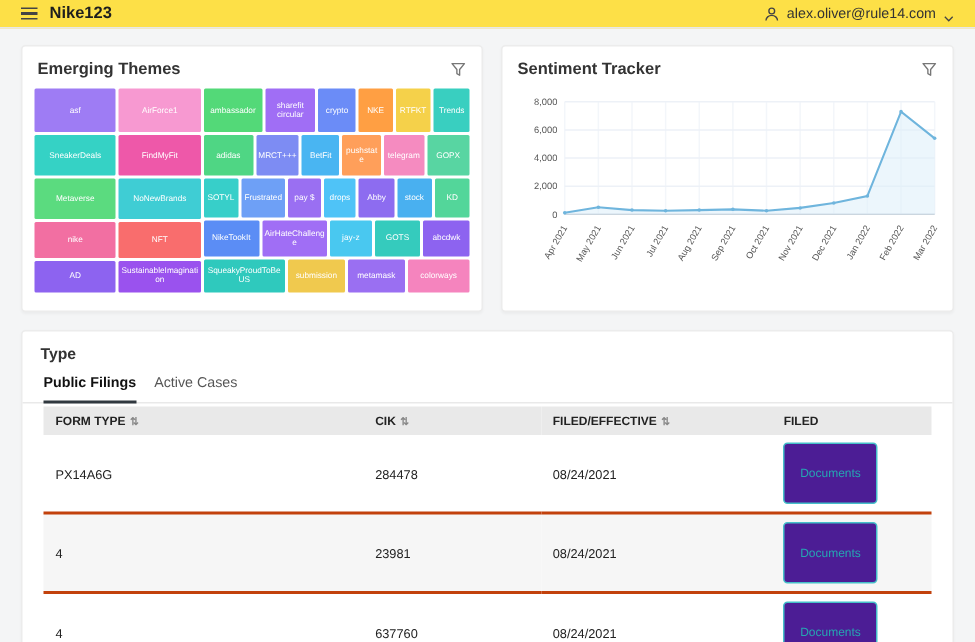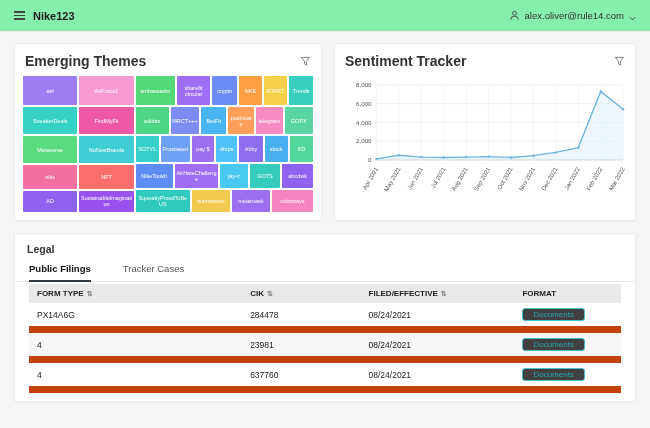--- a/index.html
+++ b/index.html
@@ -4,61 +4,61 @@
 <style>
   * { margin:0; padding:0; box-sizing:border-box; }
   html,body { width:650px; height:428px; }
   body {
     background:#f4f5f6;
     font-family:"Liberation Sans", sans-serif;
     overflow:hidden;
     display:flex; flex-direction:column;
   }
   
-  .topbar { height:32px; background:#86efac; border-bottom:1px solid #e7e7e7;
+  .topbar { height:19px; background:#fde047; border-bottom:1px solid #e7e7e7;
             display:flex; justify-content:space-between; align-items:center; padding:0 14px; flex:none; }
   .brand-wrap { display:flex; gap:8px; align-items:center; font-size:11px; font-weight:bold; color:#1e1e1e; }
   .burger { display:inline-flex; flex-direction:column; gap:2px; cursor:pointer; }
   .burger i { width:11px; height:1.5px; background:#444; display:block; }
   .user-wrap { display:flex; gap:5px; align-items:flex-end; font-size:9.5px; color:#333; cursor:pointer; }
   
   .main { flex:1; padding:11px 14px 0; }
   .cards-row { display:flex; gap:12px; }
   .card { background:#fff; border:1px solid #ececec; border-radius:3px; box-shadow:0 1px 2px rgba(0,0,0,.04); }
   .card-head { display:flex; justify-content:space-between; align-items:center; padding:9px 10px 5px; }
-  .card-title { font-size:14px; color:#333; font-weight:bold; }
+  .card-title { font-size:11px; color:#333; font-weight:bold; }
   #themes-card { width:308px; height:178px; }
   #sentiment-card { flex:1; height:178px; }
   
   .treemap { display:flex; gap:2px; height:136px; margin:2px 8px 8px; }
   .tm-col { display:flex; flex-direction:column; gap:2px; min-width:0; }
   .tm-row { display:flex; gap:2px; min-height:0; }
   .tm-cell { color:#fff; font-size:5.5px; line-height:1.1; display:flex; align-items:center; justify-content:center;
              text-align:center; overflow:hidden; border-radius:1px; padding:1px; word-break:break-word; min-width:0; min-height:0; cursor:pointer; }
   
   .chart { padding:0 4px; }
   
   #legal-card { margin-top:12px; padding-bottom:8px; }
   .legal-title { font-size:10.5px; font-weight:bold; color:#333; padding:9px 12px 8px; }
-  .tabs { display:flex; gap:32px; padding:0 14px; border-bottom:1px solid #e9e9e9; }
+  .tabs { display:flex; gap:12px; padding:0 14px; border-bottom:1px solid #e9e9e9; }
   .tab { font-size:9.5px; color:#555; padding-bottom:6px; cursor:pointer; margin-bottom:-1px; }
   .tab.active { color:#111; font-weight:bold; border-bottom:2px solid #30383f; }
   .search-row { padding:9px 14px 8px; }
   .search-input { width:126px; border:none; border-bottom:1px solid #bdbdbd; font-size:8.5px; padding:3px 1px;
                   color:#333; outline:none; background:transparent; font-family:"Liberation Sans", sans-serif; }
   .search-input::placeholder { color:#999; }
   table { width:calc(100% - 28px); margin:2px 14px 0; border-collapse:collapse; font-size:8.5px; }
   thead th { background:#e9e9e9; text-align:left; font-size:8px; color:#222; padding:5px 8px; font-weight:bold; white-space:nowrap; }
   thead th:nth-child(1){ width:36%; } thead th:nth-child(2){ width:20%; }
   thead th:nth-child(3){ width:26%; } thead th:nth-child(4){ width:18%; }
-  tbody td { padding:5px 8px; border-bottom:7px solid #c2410c; color:#222; }
+  tbody td { padding:5px 8px; border-bottom:2px solid #c2410c; color:#222; }
   tbody tr:nth-child(even){ background:#f6f6f6; }
   .sort-ico { color:#888; font-size:7px; margin-left:3px; cursor:pointer; }
-  .doc-btn { border:1px solid #45bfc9; color:#26a5b2; background:#404040; border-radius:3px; font-size:8px;
-             padding:1px 10px; cursor:pointer; font-family:"Liberation Sans", sans-serif; }
+  .doc-btn { border:1px solid #45bfc9; color:#26a5b2; background:#4c1d95; border-radius:3px; font-size:8px;
+             padding:15px 10px; cursor:pointer; font-family:"Liberation Sans", sans-serif; }
 </style>
 </head>
 <body>
 
 <div class="topbar">
   <div class="brand-wrap">
     <span class="burger">
         <i></i>
         <i></i>
         <i></i>
@@ -199,32 +199,32 @@
             <text x="199.0909090909091" y="95" text-anchor="end" font-size="6.2" fill="#555" font-family="Liberation Sans, sans-serif" transform="rotate(-60 199.0909090909091 95)">Nov 2021</text>
             <text x="221.8181818181818" y="95" text-anchor="end" font-size="6.2" fill="#555" font-family="Liberation Sans, sans-serif" transform="rotate(-60 221.8181818181818 95)">Dec 2021</text>
             <text x="244.54545454545453" y="95" text-anchor="end" font-size="6.2" fill="#555" font-family="Liberation Sans, sans-serif" transform="rotate(-60 244.54545454545453 95)">Jan 2022</text>
             <text x="267.27272727272725" y="95" text-anchor="end" font-size="6.2" fill="#555" font-family="Liberation Sans, sans-serif" transform="rotate(-60 267.27272727272725 95)">Feb 2022</text>
             <text x="290" y="95" text-anchor="end" font-size="6.2" fill="#555" font-family="Liberation Sans, sans-serif" transform="rotate(-60 290 95)">Mar 2022</text>
           </svg></div>
     </div>
   </div>
 
   <div class="card" id="legal-card">
-    <div class="legal-title">Legal</div>
+    <div class="legal-title">Type</div>
     <div class="tabs">
         <div class="tab active">Public Filings</div>
-        <div class="tab">Tracker Cases</div>
+        <div class="tab">Active Cases</div>
       </div>
     <table>
       <thead>
           <tr>
             <th>FORM TYPE<span class="sort-ico">⇅</span></th>
             <th>CIK<span class="sort-ico">⇅</span></th>
             <th>FILED/EFFECTIVE<span class="sort-ico">⇅</span></th>
-            <th>FORMAT</th>
+            <th>FILED</th>
           </tr>
         </thead>
       <tbody>
           <tr>
             <td>PX14A6G</td>
             <td>284478</td>
             <td>08/24/2021</td>
             <td><button class="doc-btn">Documents</button></td>
           </tr>
           <tr>

